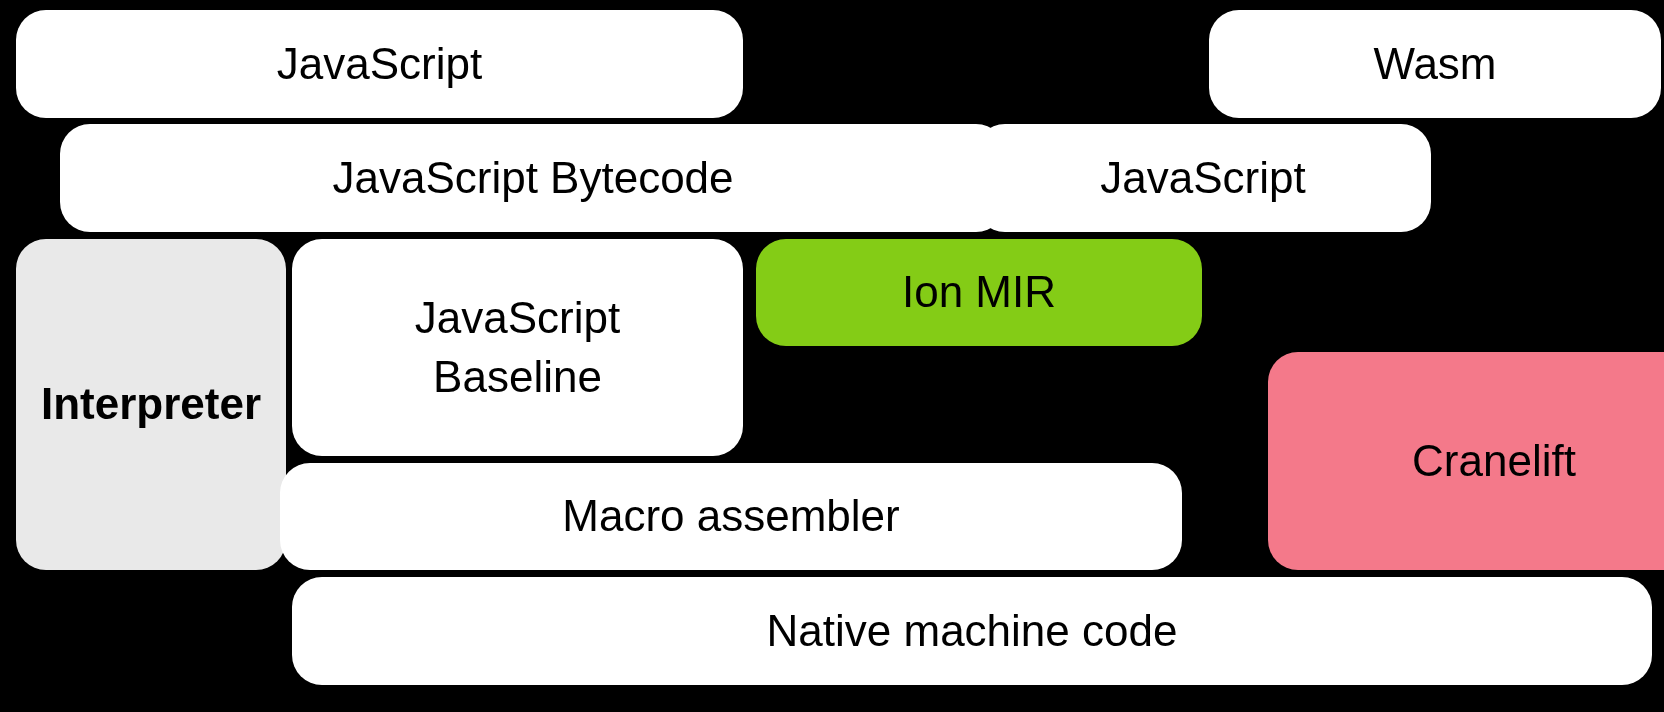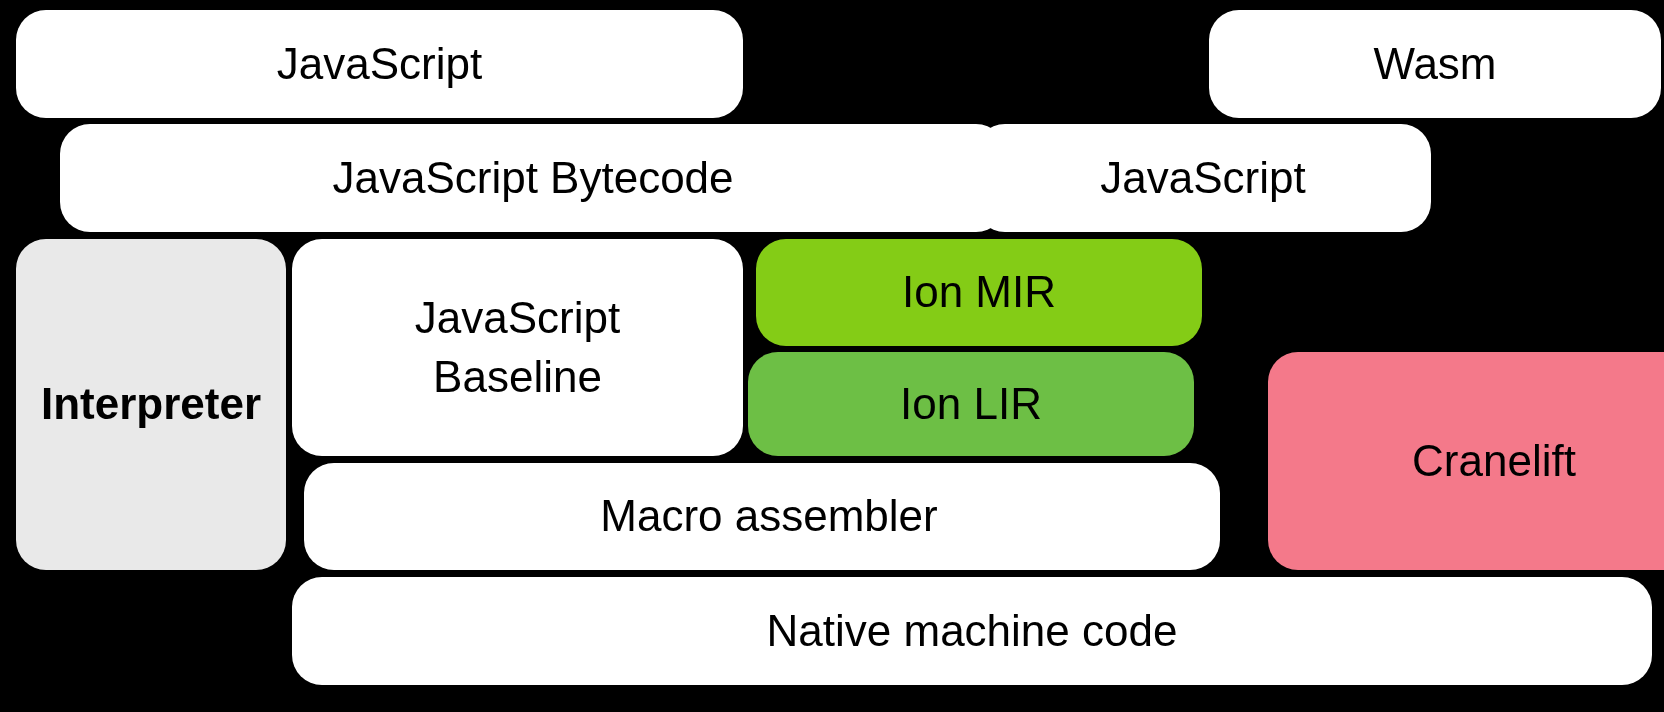--- a/index.html
+++ b/index.html
@@ -32,21 +32,21 @@
   .n-javascript      { left: 16px;   top: 10px;  width: 727px;  height: 108px; }
   .n-asmjs           { left: 748px;  top: 10px;  width: 447px;  height: 108px; }
   .n-wasm            { left: 1200px; top: 10px;  width: 452px;  height: 108px; }
   .n-bytecode        { left: 16px;   top: 124px; width: 946px;  height: 108px; }
   .n-baldrmonkey     { left: 975px;  top: 124px; width: 456px;  height: 108px; }
   .n-interpreter     { left: 16px;   top: 239px; width: 270px;  height: 331px; font-weight: bold; }
   .n-baseline        { left: 292px;  top: 239px; width: 451px;  height: 217px; }
   .n-ionmir          { left: 748px;  top: 239px; width: 446px;  height: 107px; }
   .n-ionlir          { left: 748px;  top: 352px; width: 446px;  height: 104px; }
   .n-cranelift       { left: 1268px; top: 352px; width: 452px;  height: 218px; }
-  .n-macroassembler  { left: 304px;  top: 463px; width: 902px;  height: 107px; padding-left: 14px; }
+  .n-macroassembler  { left: 280px;  top: 463px; width: 902px;  height: 107px; }
   .n-nativecode      { left: 292px;  top: 577px; width: 1360px; height: 108px; }
 </style>
 </head>
 <body>
 
 <div class="canvas">
 
   <div class="node n-javascript" style="background: rgb(255, 255, 255);">JavaScript</div>
 
 
@@ -56,21 +56,20 @@
 
   <div class="node n-baldrmonkey" style="background: rgb(255, 255, 255);">JavaScript</div>
 
   <div class="node n-interpreter" style="background: rgb(233, 233, 233);">Interpreter</div>
 
   <div class="node n-baseline" style="background: rgb(255, 255, 255);">JavaScript
 Baseline</div>
 
   <div class="node n-ionmir" style="background: #84cc16; margin-left: 8px;">Ion MIR</div>
 
-  <div class="node n-ionlir" style="background: rgb(109, 191, 69);">Ion LIR</div>
 
   <div class="node n-cranelift" style="background: rgb(244, 121, 138);">Cranelift</div>
 
   <div class="node n-macroassembler" style="background: rgb(255, 255, 255);">Macro assembler</div>
 
   <div class="node n-nativecode" style="background: rgb(255, 255, 255); border-radius: 30px;">Native machine code</div>
 
 </div>
 
 </body></html>

